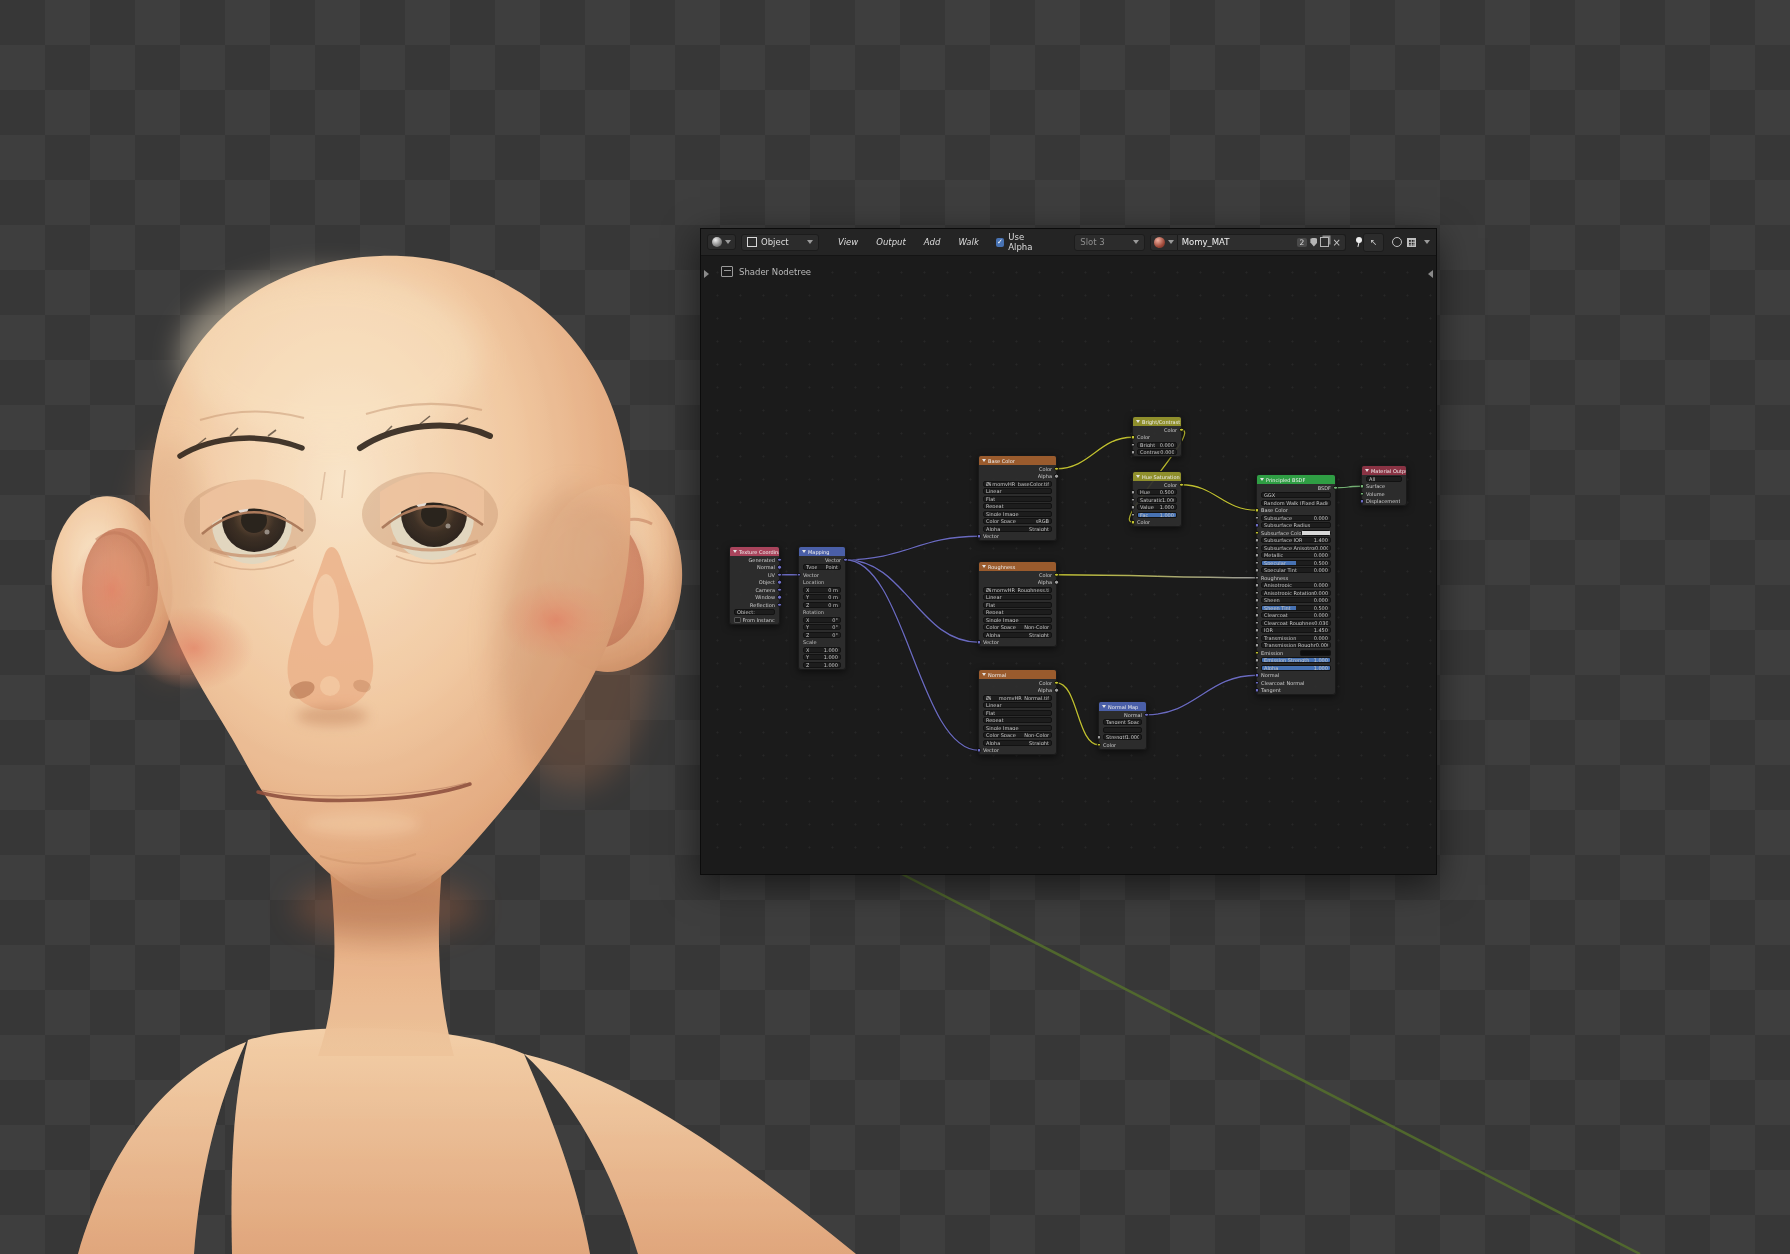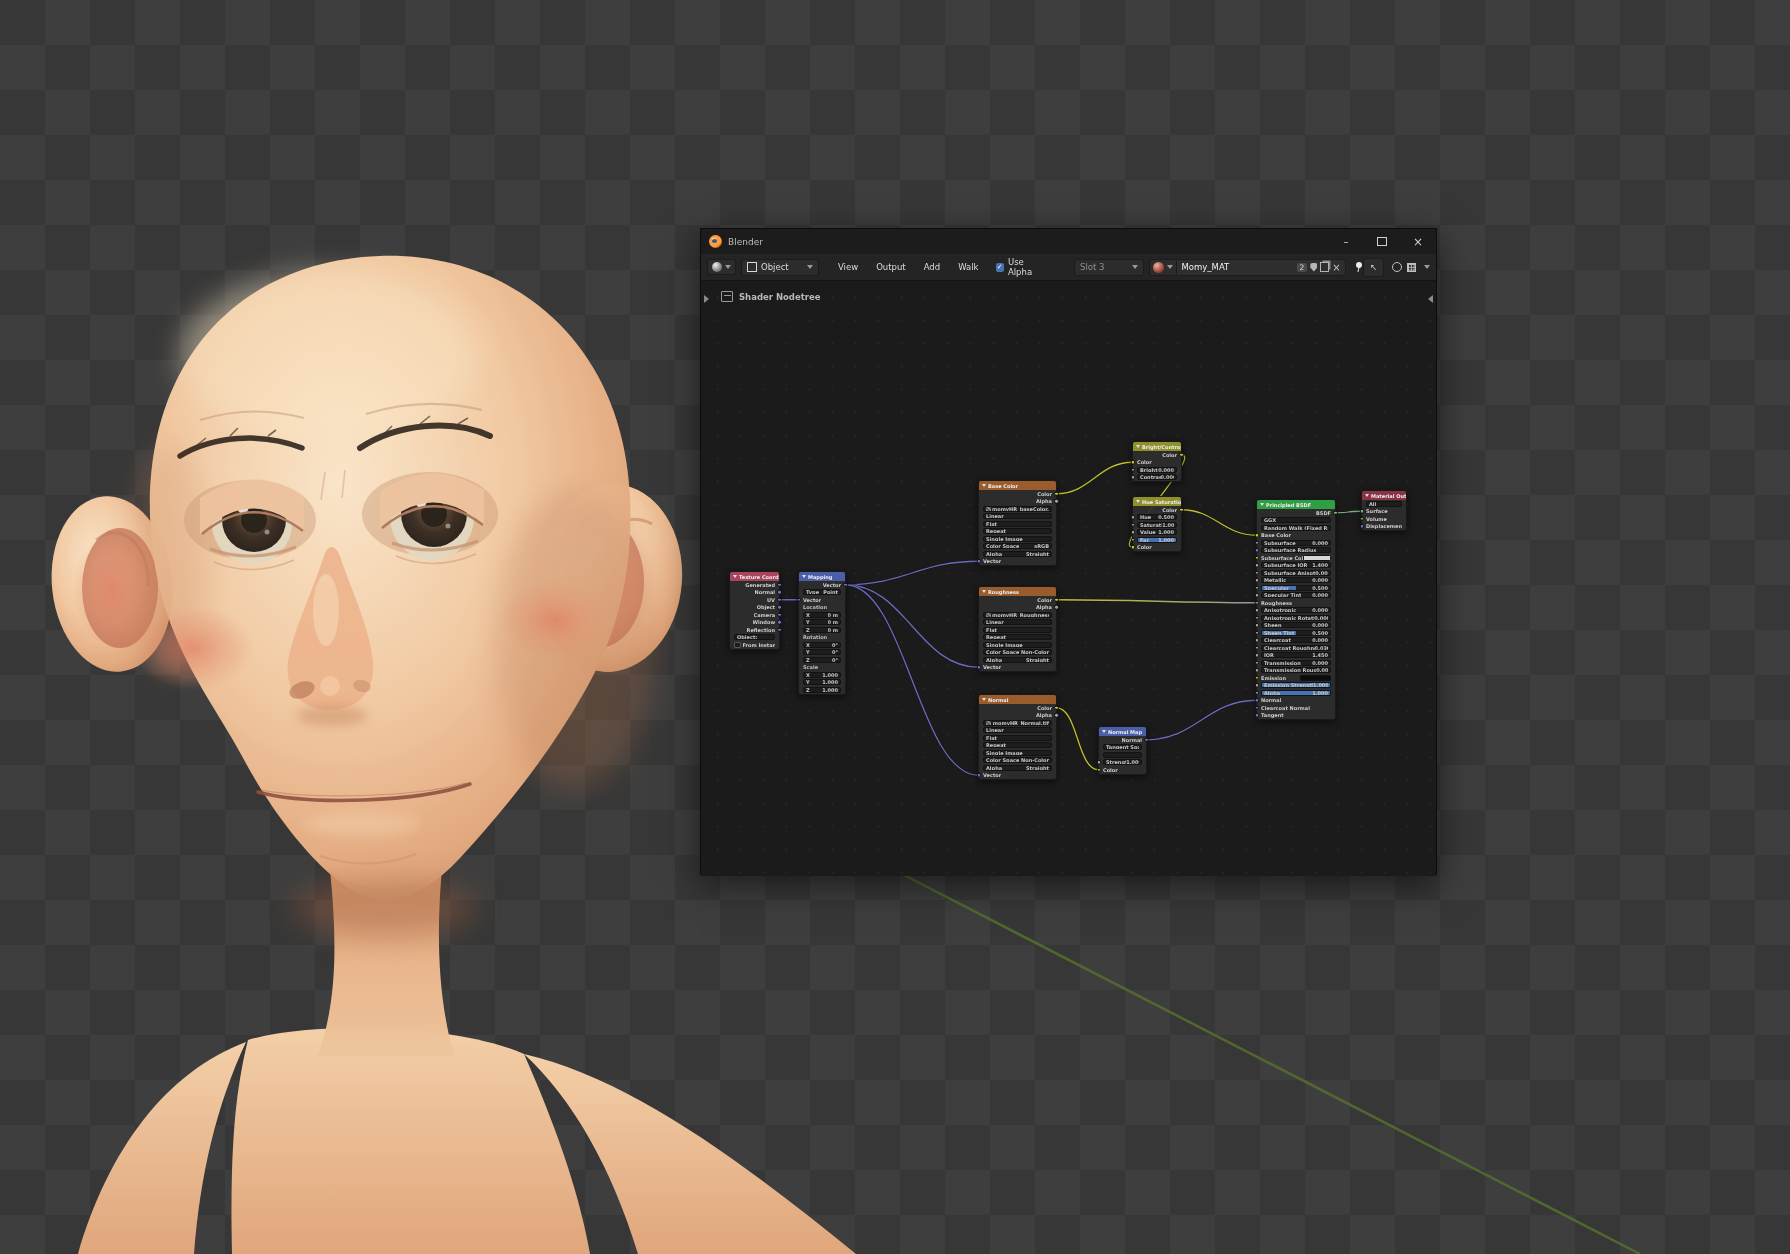--- a/index.html
+++ b/index.html
@@ -28,21 +28,21 @@
   
   .hdr{height:27px;background:#242424;border-bottom:1px solid #141414;display:flex;align-items:center;padding:0 6px;box-sizing:border-box;color:#dcdcdc;font-size:8.5px;}
   .chev{width:0;height:0;border-left:3px solid transparent;border-right:3px solid transparent;border-top:4px solid #9a9a9a;display:inline-block;margin-left:3px;}
   .etype{display:flex;align-items:center;background:#2c2c2c;border:1px solid #1c1c1c;border-radius:3px;padding:2px 4px;}
   .sphicon{width:10px;height:10px;border-radius:50%;background:radial-gradient(circle at 35% 30%,#efefef,#8d8d8d 55%,#4f4f4f);display:block;}
   .wdg{display:flex;align-items:center;background:#2c2c2c;border:1px solid #1c1c1c;border-radius:3px;height:17px;padding:0 5px;box-sizing:border-box;}
   .wdg.mode{margin-left:5px;width:82px;}
   .cubeicon{width:8px;height:8px;border:1.2px solid #d8d8d8;display:block;margin-right:4px;flex:none;}
   .wdg.mode span.lbl{flex:1;}
   .menus{display:flex;margin-left:10px;}
-  .menu{padding:4px 9px;}
+  .menu{padding:4px 9px;font-style:italic;}
   .usenodes{display:flex;align-items:center;margin-left:8px;gap:4px;}
   .cb{width:9px;height:9px;background:#4772b3;border-radius:2px;color:#fff;font-size:7px;line-height:9px;text-align:center;display:block;}
   .cb::after{content:"✓";}
   .wdg.slot{margin-left:26px;width:74px;color:#8f8f8f;}
   .wdg.slot span.lbl{flex:1;}
   .matbrowse{display:flex;align-items:center;margin-left:5px;background:#2c2c2c;border:1px solid #1c1c1c;border-radius:3px 0 0 3px;height:17px;padding:0 3px;box-sizing:border-box;}
   .maticon{width:11px;height:11px;border-radius:50%;background:radial-gradient(circle at 35% 30%,#f0b0a0,#a04a3a 60%,#5c241a);display:block;}
   .idfield{display:flex;align-items:center;background:#2e2e2e;border:1px solid #1c1c1c;border-left:none;border-radius:0 3px 3px 0;height:17px;width:178px;padding:0 4px;box-sizing:border-box;gap:3px;}
   .idname{flex:1;color:#f0f0f0;overflow:hidden;white-space:nowrap;}
   .users{background:#4a4a4a;border-radius:2px;padding:0 3px;font-size:7.5px;color:#ddd;}
@@ -57,21 +57,21 @@
   .sqbtn{width:20px;height:17px;background:#2c2c2c;border:1px solid #1c1c1c;border-radius:3px;display:flex;align-items:center;justify-content:center;color:#c8c8c8;font-size:9px;}
   .sqbtn::after{content:"↖";}
   .righticons{display:flex;align-items:center;margin-left:8px;gap:5px;}
   .donut{width:8px;height:8px;border:1.7px solid #c0c0c0;border-radius:50%;display:block;}
   .gridic{width:9px;height:9px;border:1px solid #c0c0c0;display:block;box-sizing:border-box;
     background-image:linear-gradient(#c0c0c0 .8px,transparent .8px),linear-gradient(90deg,#c0c0c0 .8px,transparent .8px);
     background-size:2.8px 2.8px;}
   
   .nodearea{position:relative;width:100%;height:595px;background:#1b1b1b;overflow:hidden;
     background-image:radial-gradient(circle,#272727 .9px,transparent 1.1px);
-    background-size:23px 23px;background-position:5px 5px;font-weight:bold;}
+    background-size:23px 23px;background-position:5px 5px;}
   #noodles{position:absolute;inset:0;z-index:1;}
   #nodes-layer{position:absolute;inset:0;z-index:2;}
   .crumb{position:absolute;left:20px;top:10px;display:flex;align-items:center;gap:6px;color:#b8b8b8;font-size:8.5px;z-index:3;}
   .treeicon{width:10px;height:9px;border:1px solid #9a9a9a;border-radius:1px;position:relative;display:block;}
   .treeicon::before{content:"";position:absolute;left:1.5px;right:1.5px;top:2.5px;border-top:1px solid #9a9a9a;}
   .edgearrow{position:absolute;top:14px;width:0;height:0;z-index:3;}
   .edgearrow.left{left:3px;border-top:4px solid transparent;border-bottom:4px solid transparent;border-left:5px solid #8a8a8a;}
   .edgearrow.right{right:3px;border-top:4px solid transparent;border-bottom:4px solid transparent;border-right:5px solid #8a8a8a;}
   
   .node{position:absolute;background:#2e2e2eee;border:1px solid #191919;border-radius:3px;
@@ -232,31 +232,20 @@
         <use href="#nk" fill="url(#wire)"></use>
         <use href="#ts" fill="url(#wire)"></use>
         <use href="#aL" fill="url(#wire)"></use>
         <use href="#aR" fill="url(#wire)"></use>
       </g>
     </g>
   </svg>
 </div>
 
 <div class="bwin">
-  <div class="titlebar">
-    <span class="blogo"></span>
-    <span class="wtitle">Blender</span>
-    <div class="wctrls">
-      <div class="wbtn">–</div>
-      <div class="wbtn">
-          <span class="maxbox"></span>
-        </div>
-      <div class="wbtn close">×</div>
-    </div>
-  </div>
 
   <div class="hdr">
     <div class="etype">
       <span class="sphicon"></span>
       <span class="chev"></span>
     </div>
     <div class="wdg mode">
       <span class="cubeicon"></span>
       <span class="lbl">Object</span>
       <span class="chev"></span>

